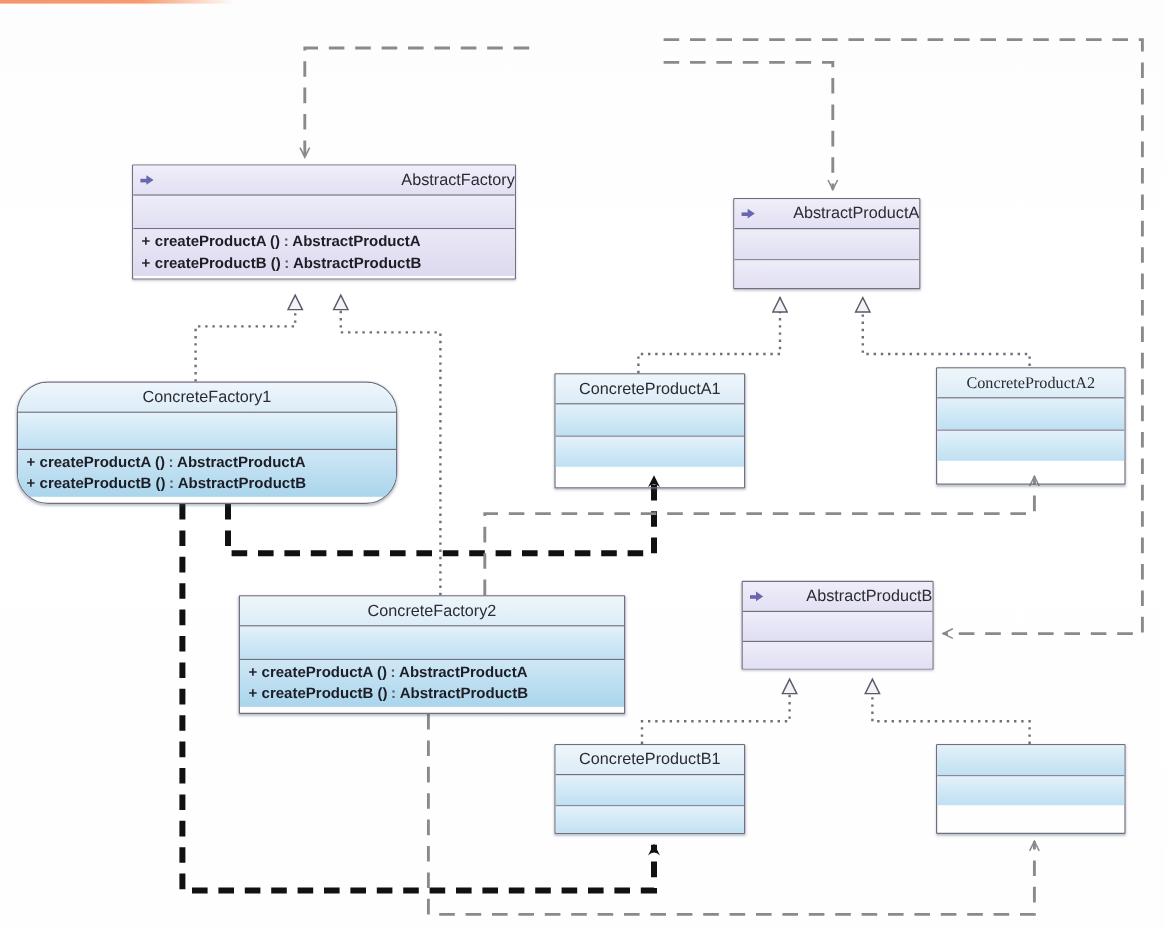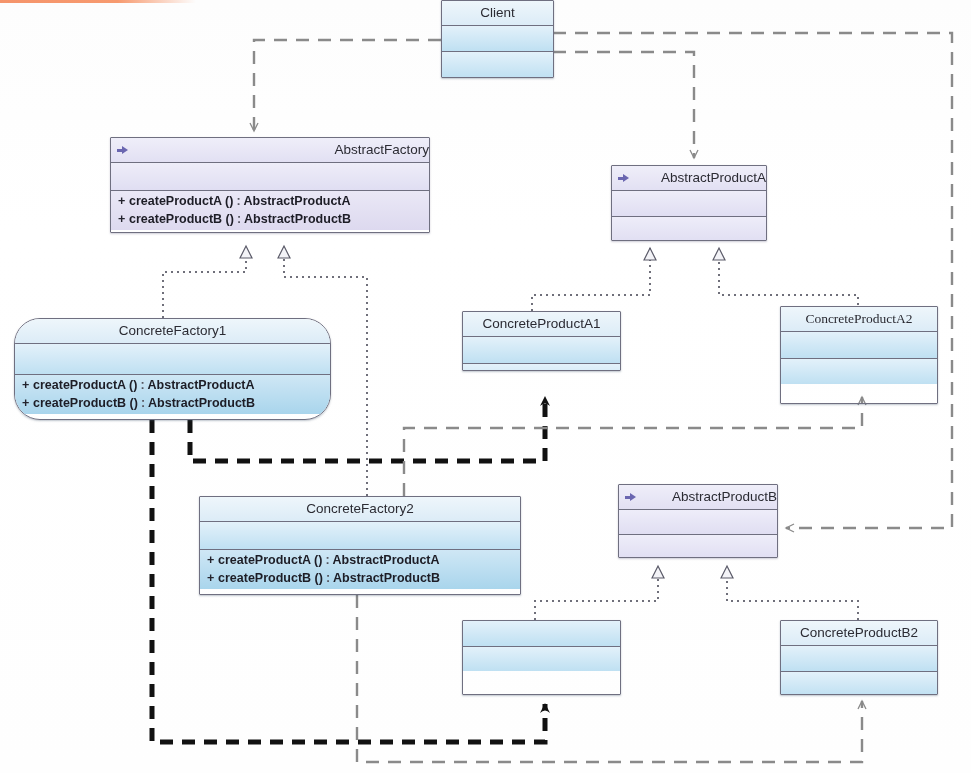--- a/index.html
+++ b/index.html
@@ -110,25 +110,20 @@
 
     <g>
       <path d="M404,496 L404,428 L862,428 L862,397" fill="none" stroke="#8a8a8a" stroke-width="2.4" stroke-dasharray="13,9" marker-end="url(#openArrowGray)"></path>
     </g>
 
     <g>
       <path d="M357,595 L357,762 L862,762 L862,701" fill="none" stroke="#8a8a8a" stroke-width="2.4" stroke-dasharray="13,9" marker-end="url(#openArrowGray)"></path>
     </g>
   </svg>
 
-  <div class="node blue" style="left:441px;top:0px;width:113px;height:78px;">
-    <div class="hdr">Client</div>
-    <div class="row" style="height:25px;"></div>
-    <div class="row" style="height:26px;"></div>
-  </div>
 
   <div class="node lav" style="left:110px;top:137px;width:320px;height:96px;">
     <div class="hdr">
       <span class="iface"></span>
       <span>AbstractFactory</span>
     </div>
     <div class="row" style="height:27px;"></div>
     <div class="row ops">
       <div class="op">
         <span class="vis">+</span><span>createProductA ()</span><span class="sep">:</span><span>AbstractProductA</span>
@@ -176,36 +171,36 @@
     <div class="row ops">
       <div class="op">
         <span class="vis">+</span><span>createProductA ()</span><span class="sep">:</span><span>AbstractProductA</span>
       </div>
       <div class="op">
         <span class="vis">+</span><span>createProductB ()</span><span class="sep">:</span><span>AbstractProductB</span>
       </div>
     </div>
   </div>
 
-  <div class="node blue" style="left:462px;top:311px;width:159px;height:60px;">
+  <div class="node blue" style="left:462px;top:311px;width:159px;height:96px;">
     <div class="hdr">ConcreteProductA1</div>
     <div class="row" style="height:26px;"></div>
     <div class="row" style="height:25px;"></div>
   </div>
 
   <div class="node blue" style="left:780px;top:306px;width:158px;height:98px;font-family:Liberation Serif, serif;">
     <div class="hdr">ConcreteProductA2</div>
     <div class="row" style="height:26px;"></div>
     <div class="row" style="height:25px;"></div>
   </div>
 
   <div class="node blue" style="left:462px;top:620px;width:159px;height:75px;">
+    <div class="hdr">ConcreteProductB1</div>
     <div class="row" style="height:25px;"></div>
     <div class="row" style="height:24px;"></div>
   </div>
 
   <div class="node blue" style="left:780px;top:620px;width:158px;height:75px;">
-    <div class="hdr">ConcreteProductB2</div>
     <div class="row" style="height:25px;"></div>
     <div class="row" style="height:24px;"></div>
   </div>
 
 </div>
 
 </body></html>

